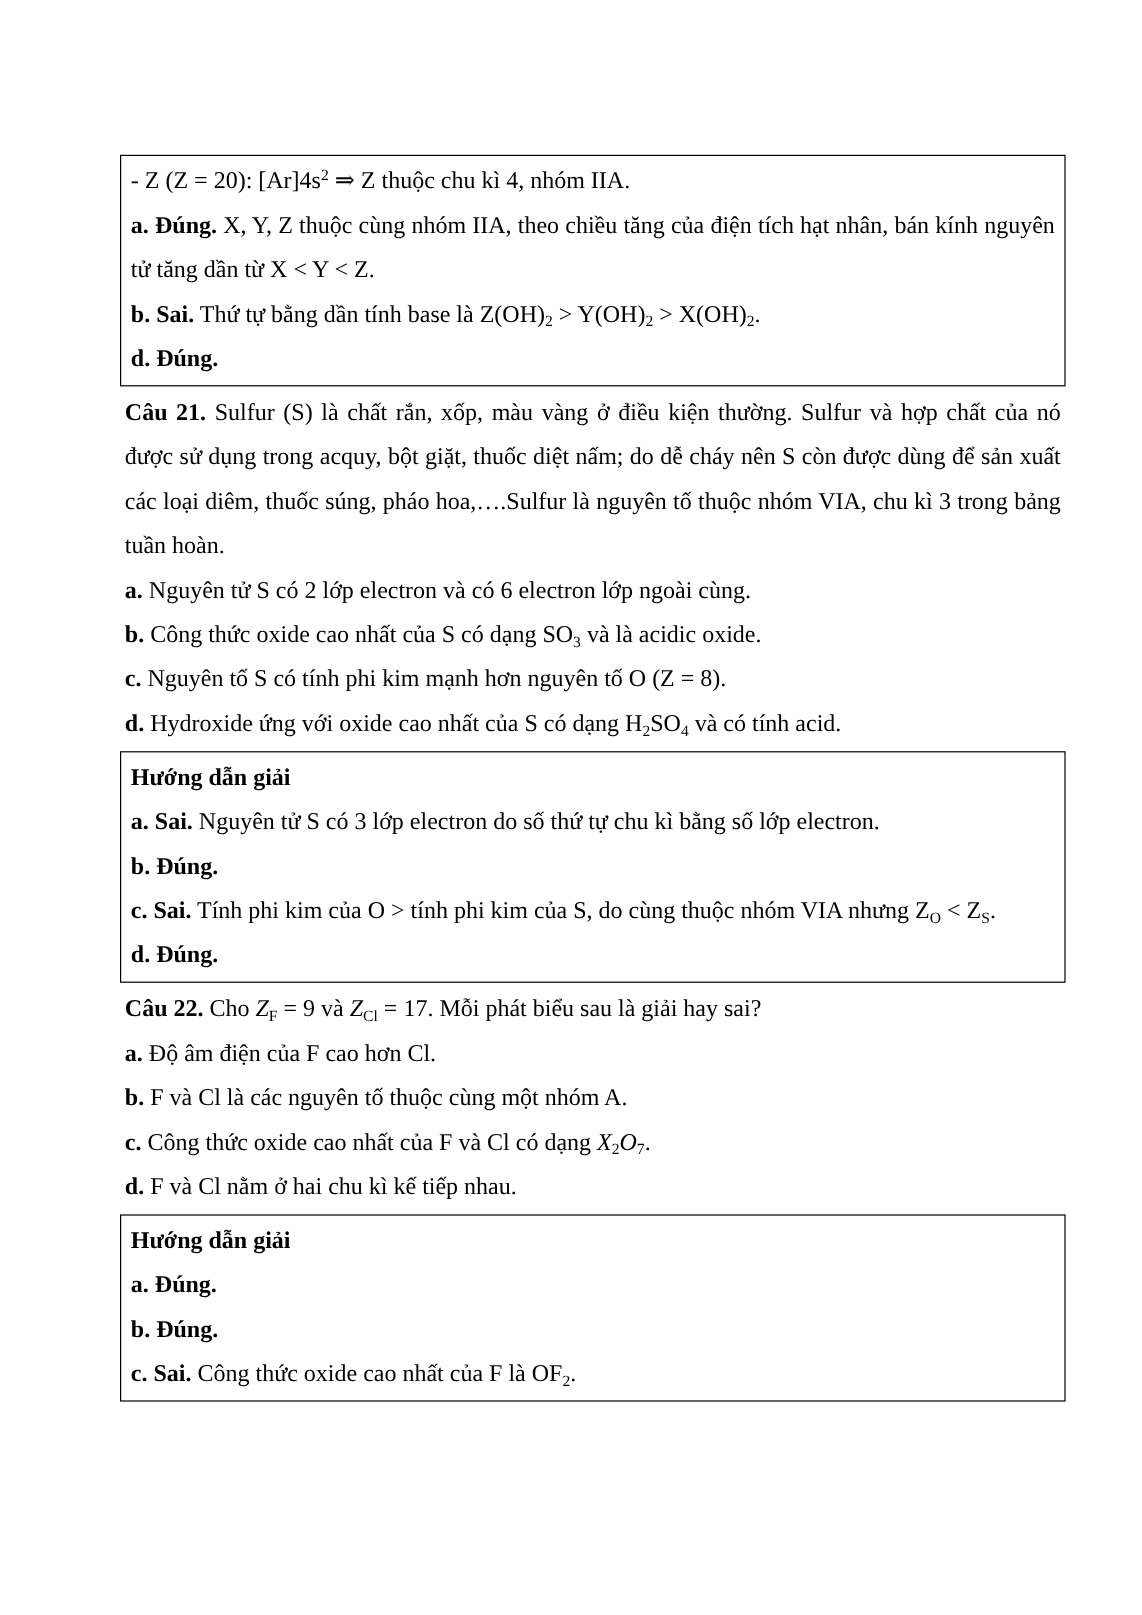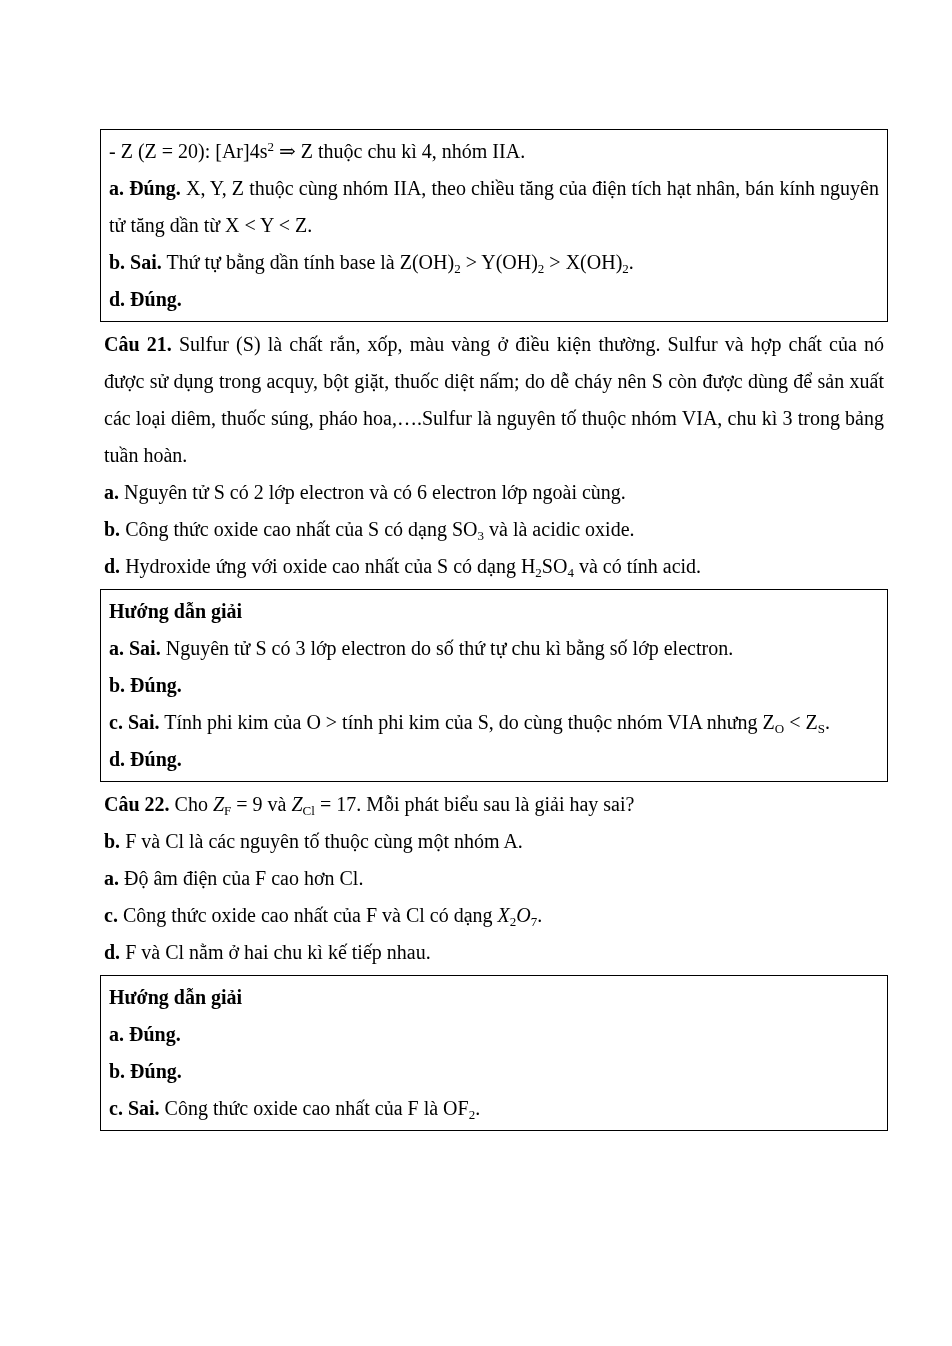--- a/index.html
+++ b/index.html
@@ -54,33 +54,34 @@
     <div class="section boxed">
       <p><span>- Z (Z = 20): [Ar]4s</span><sup>2</sup><span> ⇒ Z thuộc chu kì 4, nhóm IIA.</span></p>
       <p><span class="b">a. Đúng.</span><span> X, Y, Z thuộc cùng nhóm IIA, theo chiều tăng của điện tích hạt nhân, bán kính nguyên tử tăng dần từ X &lt; Y &lt; Z.</span></p>
       <p><span class="b">b. Sai.</span><span> Thứ tự bằng dần tính base là Z(OH)</span><sub>2</sub><span> &gt; Y(OH)</span><sub>2</sub><span> &gt; X(OH)</span><sub>2</sub><span>.</span></p>
       <p><span class="b">d. Đúng.</span></p>
     </div>
     <div class="section plain">
       <p><span class="b">Câu 21.</span><span> Sulfur (S) là chất rắn, xốp, màu vàng ở điều kiện thường. Sulfur và hợp chất của nó được sử dụng trong acquy, bột giặt, thuốc diệt nấm; do dễ cháy nên S còn được dùng để sản xuất các loại diêm, thuốc súng, pháo hoa,….Sulfur là nguyên tố thuộc nhóm VIA, chu kì 3 trong bảng tuần hoàn.</span></p>
       <p><span class="b">a.</span><span> Nguyên tử S có 2 lớp electron và có 6 electron lớp ngoài cùng.</span></p>
       <p><span class="b">b.</span><span> Công thức oxide cao nhất của S có dạng SO</span><sub>3</sub><span> và là acidic oxide.</span></p>
+      <p><span class="b">c.</span><span> Nguyên tố S có tính phi kim mạnh hơn nguyên tố O (Z = 8).</span></p>
       <p><span class="b">d.</span><span> Hydroxide ứng với oxide cao nhất của S có dạng H</span><sub>2</sub><span>SO</span><sub>4</sub><span> và có tính acid.</span></p>
     </div>
     <div class="section boxed">
       <p><span class="b">Hướng dẫn giải</span></p>
       <p><span class="b">a. Sai.</span><span> Nguyên tử S có 3 lớp electron do số thứ tự chu kì bằng số lớp electron.</span></p>
       <p><span class="b">b. Đúng.</span></p>
       <p><span class="b">c. Sai.</span><span> Tính phi kim của O &gt; tính phi kim của S, do cùng thuộc nhóm VIA nhưng Z</span><sub>O</sub><span> &lt; Z</span><sub>S</sub><span>.</span></p>
       <p><span class="b">d. Đúng.</span></p>
     </div>
     <div class="section plain">
       <p><span class="b">Câu 22.</span><span> Cho </span><span class="i">Z</span><sub>F</sub><span> = 9 </span><span>và </span><span class="i">Z</span><sub>Cl</sub><span> = 17.</span><span> Mỗi phát biểu sau là giải hay sai?</span></p>
+      <p><span class="b">a.</span><span> Độ âm điện của F cao hơn Cl.</span></p>
       <p><span class="b">b.</span><span> F và Cl là các nguyên tố thuộc cùng một nhóm A.</span></p>
-      <p><span class="b">a.</span><span> Độ âm điện của F cao hơn Cl.</span></p>
       <p><span class="b">c.</span><span> Công thức oxide cao nhất của F và Cl có dạng </span><span class="i">X</span><sub>2</sub><span class="i">O</span><sub>7</sub><span>.</span></p>
       <p><span class="b">d.</span><span> F và Cl nằm ở hai chu kì kế tiếp nhau.</span></p>
     </div>
     <div class="section boxed">
       <p><span class="b">Hướng dẫn giải</span></p>
       <p><span class="b">a. Đúng.</span></p>
       <p><span class="b">b. Đúng.</span></p>
       <p><span class="b">c. Sai.</span><span> Công thức oxide cao nhất của F là OF</span><sub>2</sub><span>.</span></p>
     </div>
   </div>

